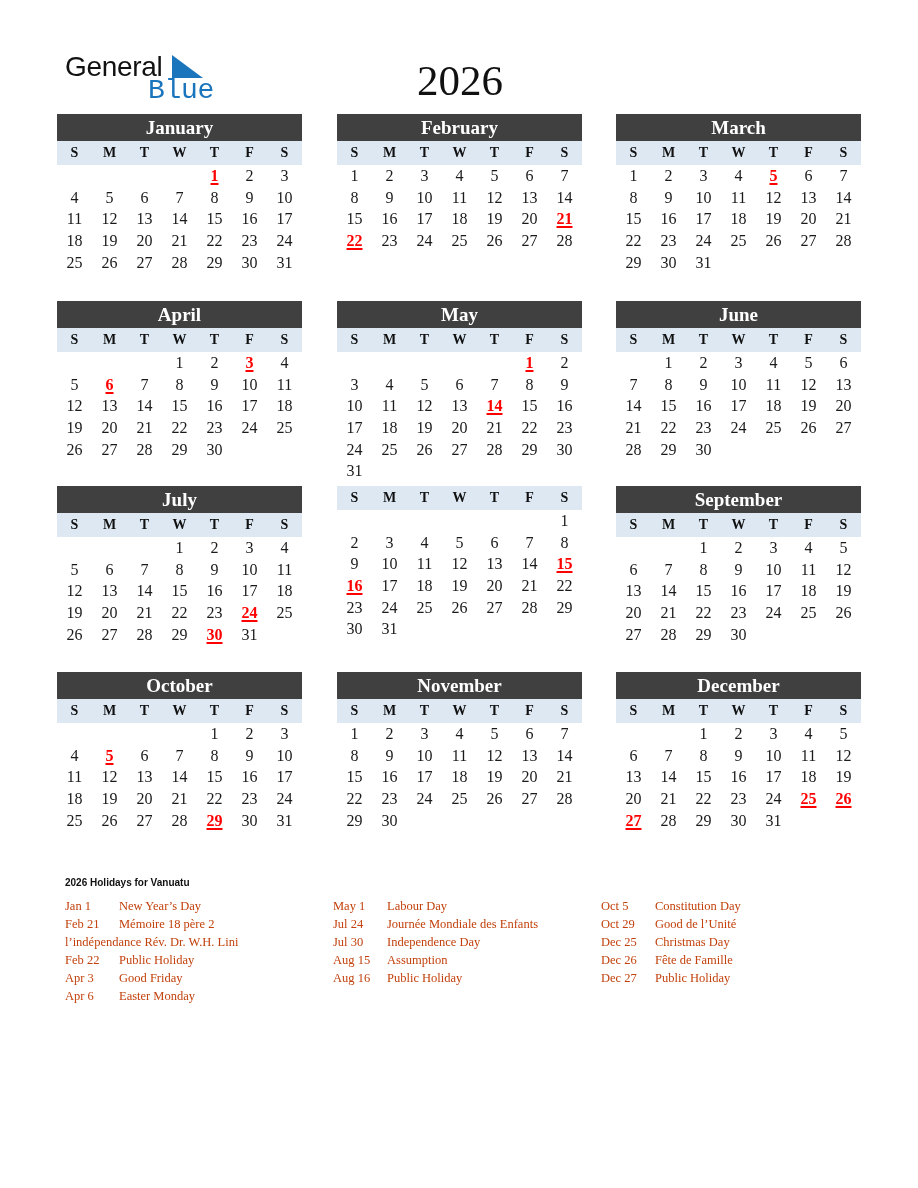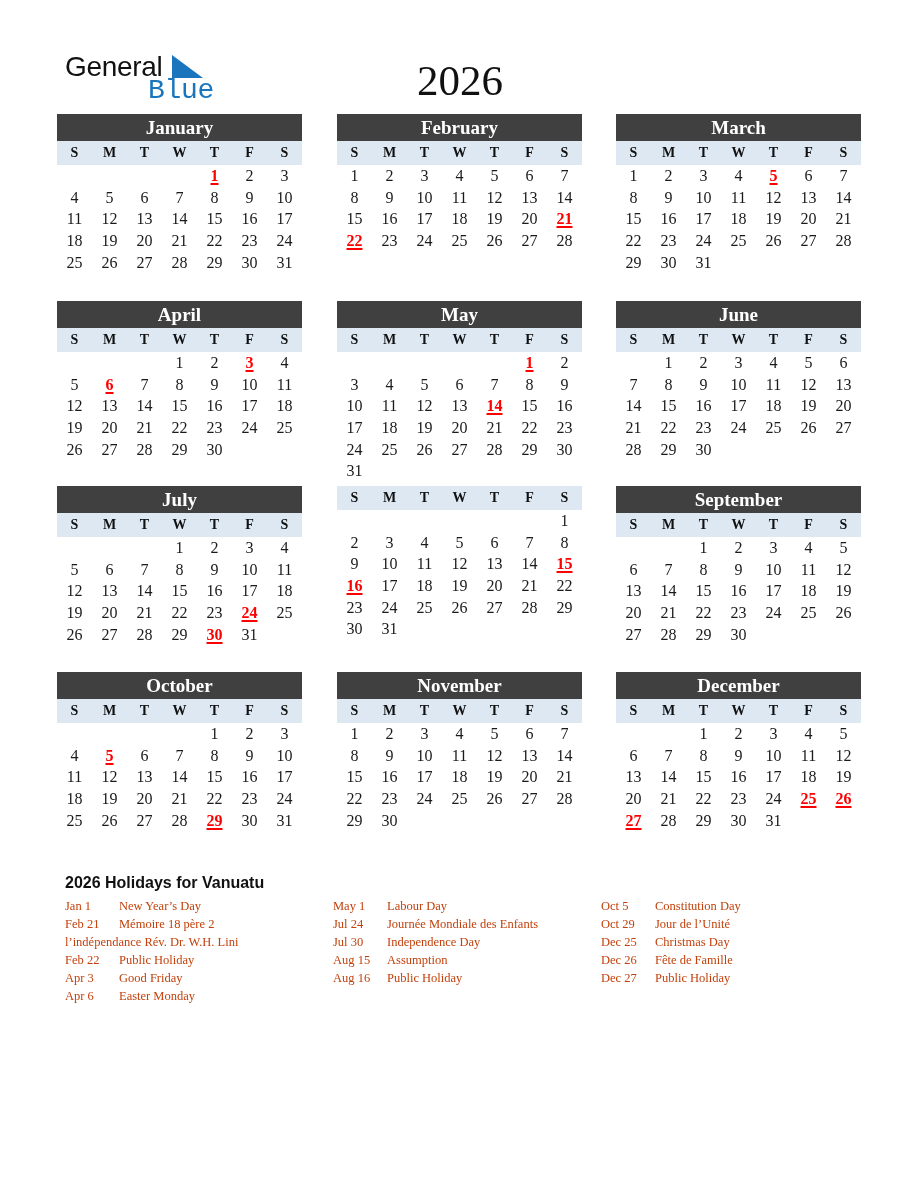--- a/index.html
+++ b/index.html
@@ -9,21 +9,21 @@
   .logo-tri{position:absolute;left:172px;top:55px;width:0;height:0;border-bottom:23px solid #1b75bc;border-right:31px solid transparent;}
   .year{position:absolute;left:360px;width:200px;top:57px;text-align:center;font-family:"Liberation Serif",serif;font-size:43px;line-height:48px;color:#111;}
   .country{position:absolute;right:66px;top:68px;font-family:"Liberation Serif",serif;font-size:33px;line-height:36px;color:#111;margin-top:45px;}
   .month{position:absolute;width:245px;}
   .mh{height:27px;background:#404040;color:#ffffff;font-family:"Liberation Serif",serif;font-weight:bold;font-size:19px;line-height:27px;text-align:center;}
   .dow{height:24px;background:#dde8f3;display:grid;grid-template-columns:repeat(7,35px);}
   .dow span{font-weight:bold;font-size:14px;line-height:24px;text-align:center;color:#111;}
   .week{display:grid;grid-template-columns:repeat(7,35px);height:21.7px;}
   .week span{font-size:16px;line-height:22px;text-align:center;color:#1a1a1a;}
   .week span.hol{color:#ff0000;font-weight:bold;text-decoration:underline;text-decoration-thickness:2px;text-underline-offset:2px;}
-  .hol-title{position:absolute;left:65px;top:875px;font-family:"Liberation Sans",sans-serif;font-weight:bold;font-size:16px;line-height:16px;color:#111;}
+  .hol-title{position:absolute;left:65px;top:875px;font-family:"Liberation Sans",sans-serif;font-weight:bold;font-size:10px;line-height:16px;color:#111;}
   .hol-col{position:absolute;top:897px;width:270px;}
   .hol-row{height:18px;font-size:12.5px;line-height:18px;white-space:nowrap;color:#c2410c;}
   .hol-date{display:inline-block;width:54px;}
 </style>
 </head>
 <body>
 
 <div>
   <div class="logo-general">General</div>
   <div class="logo-tri"></div>
@@ -739,18 +739,18 @@
     </div>
     <div class="hol-col" style="left: 333px;">
       <div class="hol-row"><span class="hol-date">May 1</span><span>Labour Day</span></div>
       <div class="hol-row"><span class="hol-date">Jul 24</span><span>Journée Mondiale des Enfants</span></div>
       <div class="hol-row"><span class="hol-date">Jul 30</span><span>Independence Day</span></div>
       <div class="hol-row"><span class="hol-date">Aug 15</span><span>Assumption</span></div>
       <div class="hol-row"><span class="hol-date">Aug 16</span><span>Public Holiday</span></div>
     </div>
     <div class="hol-col" style="left: 601px;">
       <div class="hol-row"><span class="hol-date">Oct 5</span><span>Constitution Day</span></div>
-      <div class="hol-row"><span class="hol-date">Oct 29</span><span>Jour de l’Unité</span></div>
+      <div class="hol-row"><span class="hol-date">Oct 29</span><span>Good de l’Unité</span></div>
       <div class="hol-row"><span class="hol-date">Dec 25</span><span>Christmas Day</span></div>
       <div class="hol-row"><span class="hol-date">Dec 26</span><span>Fête de Famille</span></div>
       <div class="hol-row"><span class="hol-date">Dec 27</span><span>Public Holiday</span></div>
     </div>
   </div>
 
 </body></html>

